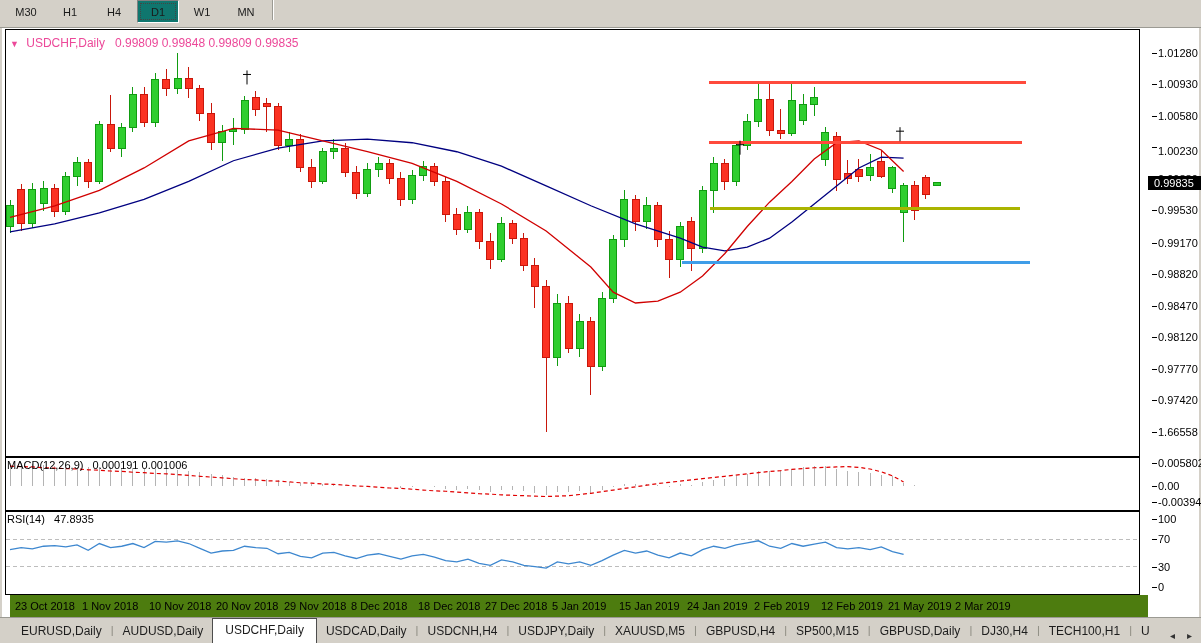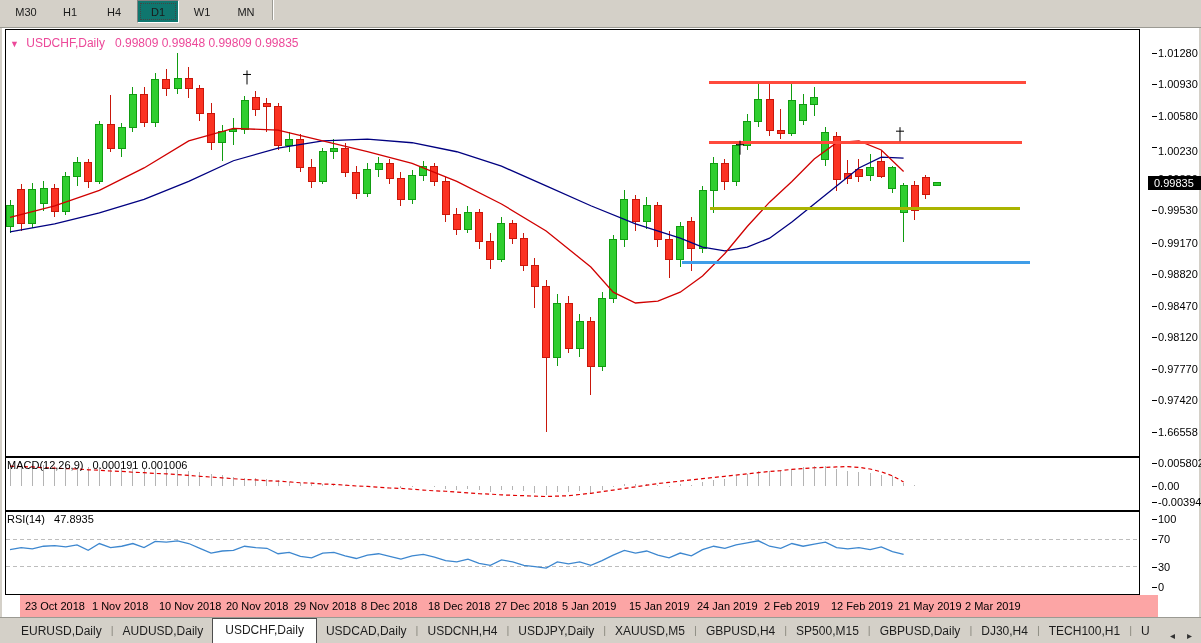--- a/index.html
+++ b/index.html
@@ -46,21 +46,21 @@
   .axis-macd{top:429px;height:54px;}
   .axis-rsi{top:483px;height:84px;}
   .axis-label{position:absolute;left:18px;white-space:nowrap;font-size:11px;color:#000;}
   .axis-tick{position:absolute;left:12px;width:5px;height:1px;background:#000;}
   .price-box{
     position:absolute;left:1146px;width:51px;height:14px;
     background:#000;color:#fff;font-size:11px;line-height:14px;padding-left:6px;
     z-index:5;
   }
   
-  .date-axis{position:absolute;left:18px;top:567px;width:1138px;height:22px;background:#fca5a5;text-decoration:underline;}
+  .date-axis{position:absolute;left:8px;top:567px;width:1138px;height:22px;background:#4d7c0f;text-decoration:underline;}
   .date-label{position:absolute;top:5px;font-size:11px;color:#000;white-space:nowrap;}
   
   .tabbar{
     position:absolute;left:0;top:617px;width:1201px;height:26px;
     background:#d4d0c8;border-top:1px solid #9b9a93;
     display:flex;align-items:flex-end;padding-left:12px;box-sizing:border-box;
   }
   .tab{
     padding:4px 9px 5px 9px;font-size:12px;color:#1d1d1d;white-space:nowrap;cursor:default;
   }

